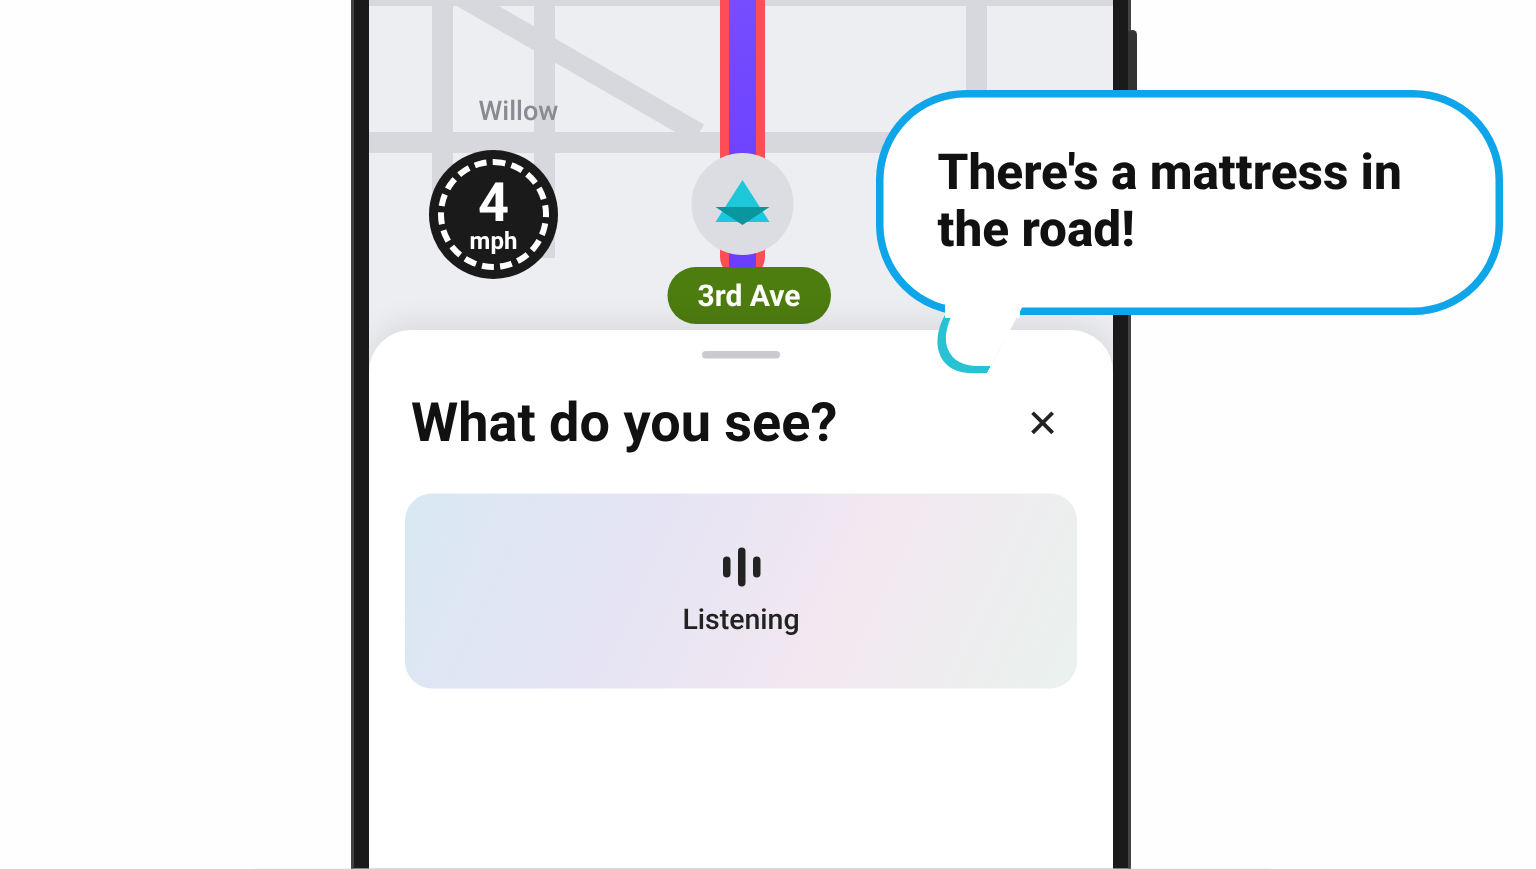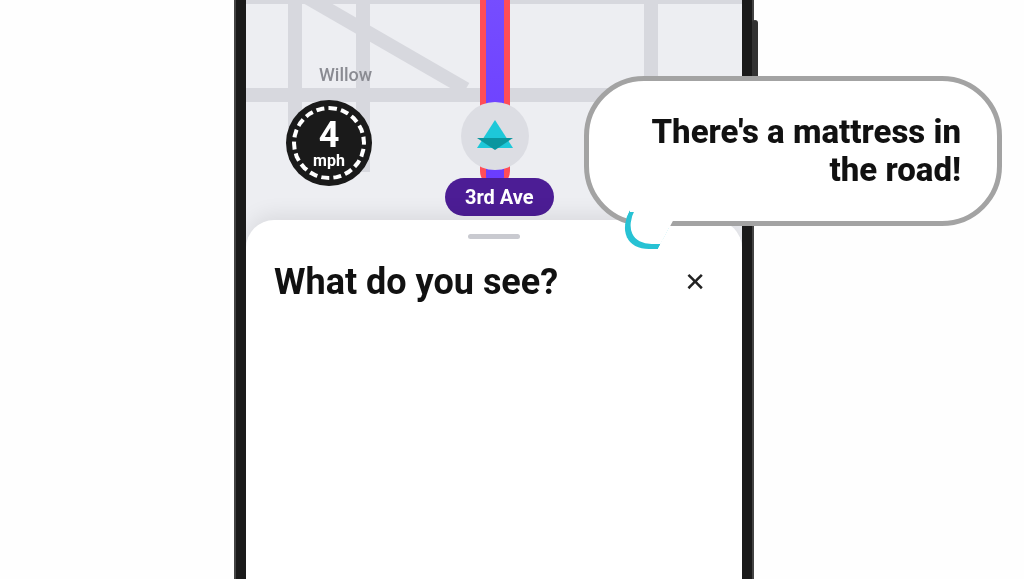--- a/index.html
+++ b/index.html
@@ -125,21 +125,21 @@
       border-left: 18px solid transparent;
       border-right: 18px solid transparent;
       border-top: 12px solid #0a969f;
     }
 
     
     .street-pill {
       position: absolute;
       left: 199px; top: 246px;
       padding: 7px 20px;
-      background: #4c1d95;
+      background: #4d7c0f;
       color: #fff;
       font-weight: 700;
       font-size: 20px;
       border-radius: 999px;
     }
 
     
     .speed-gauge {
       position: absolute;
       left: 40px; top: 168px;
@@ -236,27 +236,27 @@
     .listen-label {
       font-size: 19px;
       color: #222;
       font-weight: 500;
     }
 
     
     .speech-bubble {
       position: absolute;
       left: 584px;
-      top: 76px;
+      top: 60px;
       width: 418px;
       padding: 32px 36px;
       background: #fff;
-      border: 5px solid #a3a3a3;
+      border: 5px solid #0ea5e9;
       border-radius: 60px;
-      text-align: right;
+      text-align: left;
       font-size: 33px;
       font-weight: 800;
       color: #111;
       line-height: 1.15;
     }
     .speech-tail {
       position: absolute;
       left: 622px;
       top: 208px;
       width: 52px;
@@ -314,20 +314,28 @@
       </div>
     </div>
 
     <div class="sheet">
       <div class="grabber"></div>
       <div class="sheet-header">
         <div class="sheet-title">What do you see?</div>
         <div class="close-x">✕</div>
       </div>
 
+      <div class="listen-card">
+        <div class="wave-icon">
+          <div class="wave-bar wb1"></div>
+          <div class="wave-bar wb2"></div>
+          <div class="wave-bar wb3"></div>
+        </div>
+        <div class="listen-label">Listening</div>
+      </div>
 
     </div>
 
   </div>
 </div>
 
 <div class="speech-bubble">There's a mattress in the road!</div>
 <div class="speech-tail"></div>
 
 </body></html>

